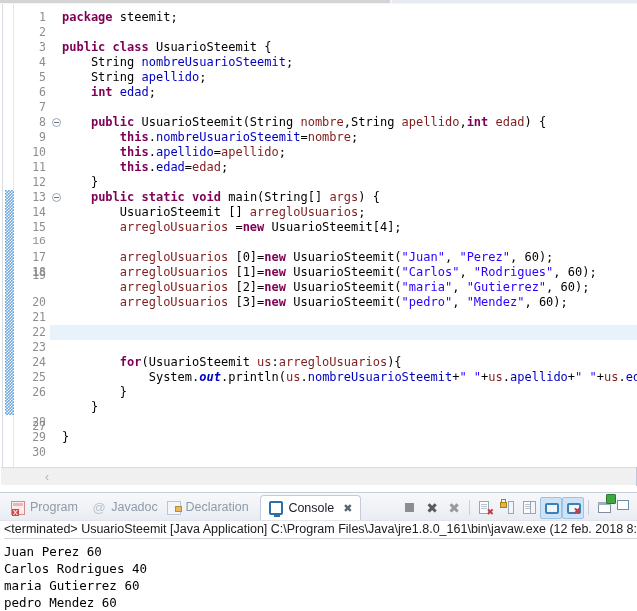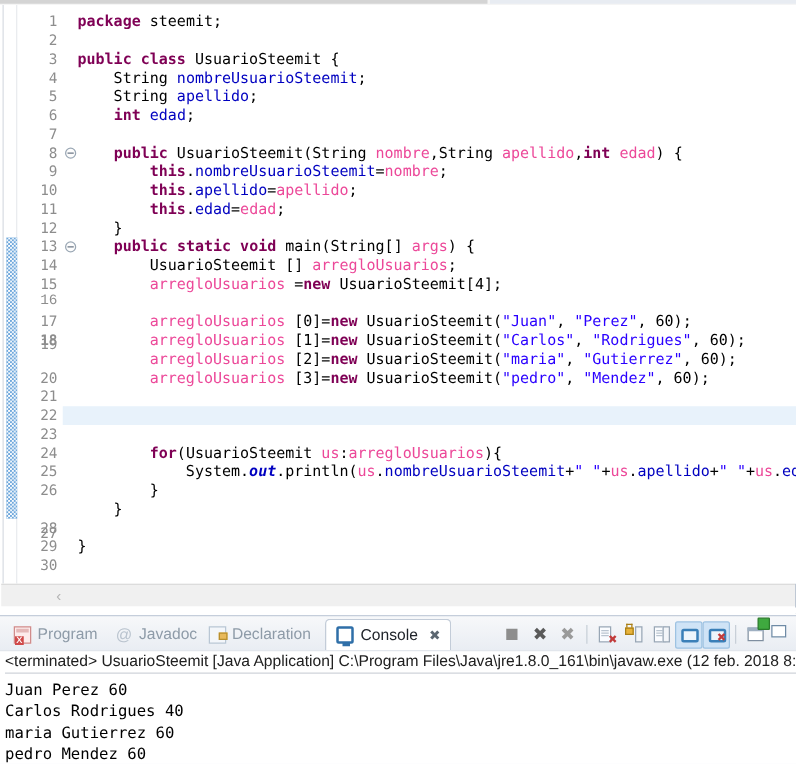--- a/index.html
+++ b/index.html
@@ -66,21 +66,21 @@
     font-family:"DejaVu Sans Mono","Liberation Mono",monospace;
     font-size:12px;line-height:15px;white-space:pre;
   }
   .cl{position:absolute;left:0;height:15px;white-space:pre;}
   .curline{
     position:absolute;left:50px;right:0;height:15px;background:#e8f2fb;
   }
   .kw{color:#7f0055;font-weight:bold;}
   .str{color:#2a00ff;}
   .fld{color:#0000c0;}
-  .par{color:#ec4899;}
+  .par{color:#7f1d1d;}
   .sf{color:#0000c0;font-style:italic;font-weight:bold;}
   .pl{color:#000000;}
   .num{color:#000000;}
 
   .editor-hscroll{
     position:absolute;left:1px;top:467px;width:635px;height:18px;
     background:#f0f0f0;border-top:1px solid #dcdcdc;box-sizing:border-box;
   }
   .editor-hscroll .sb-left{
     position:absolute;left:40px;top:3px;width:12px;height:12px;color:#b4b4b4;

